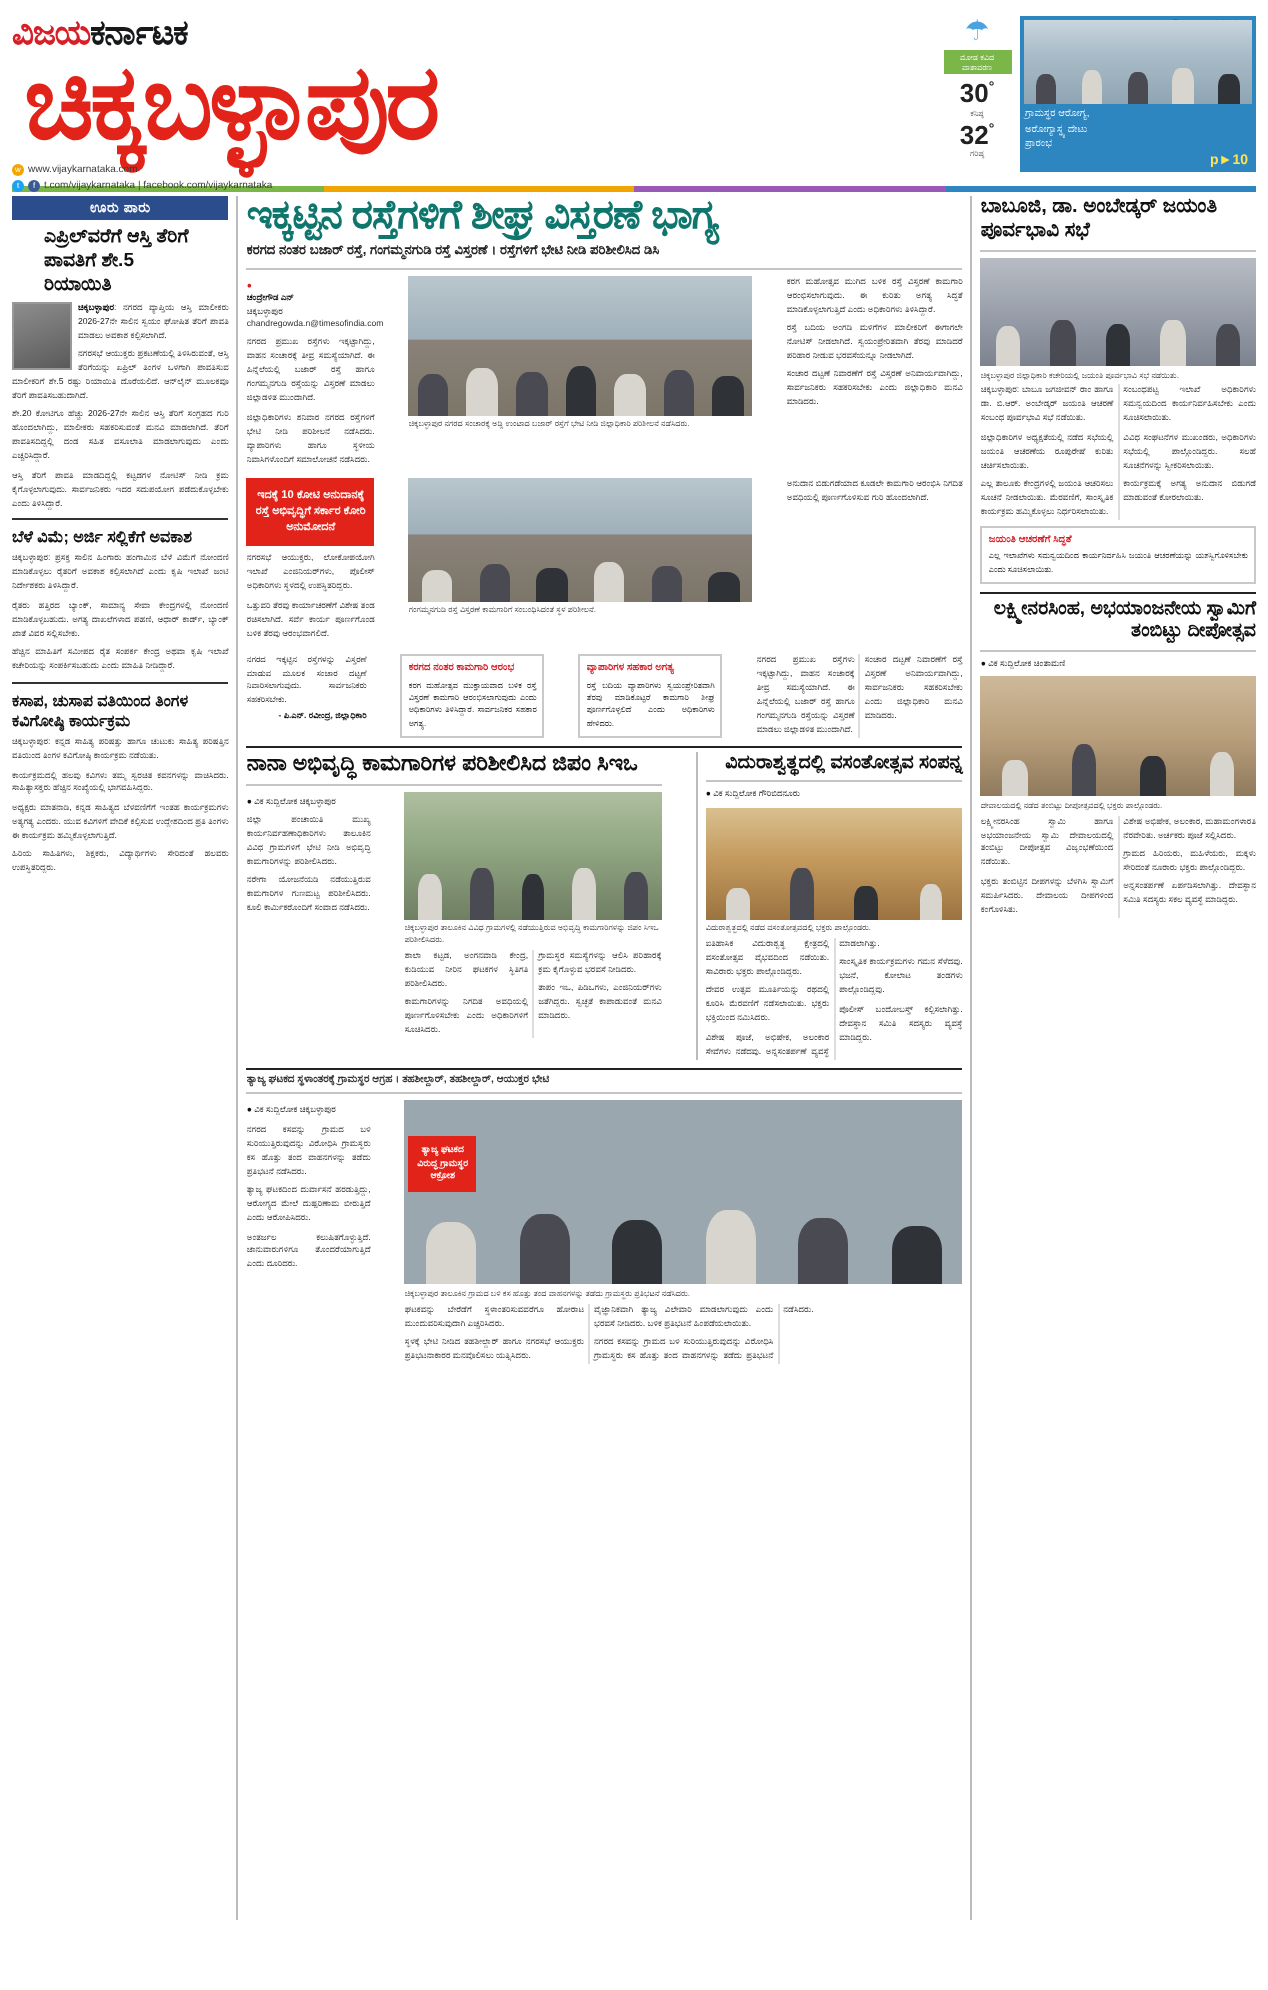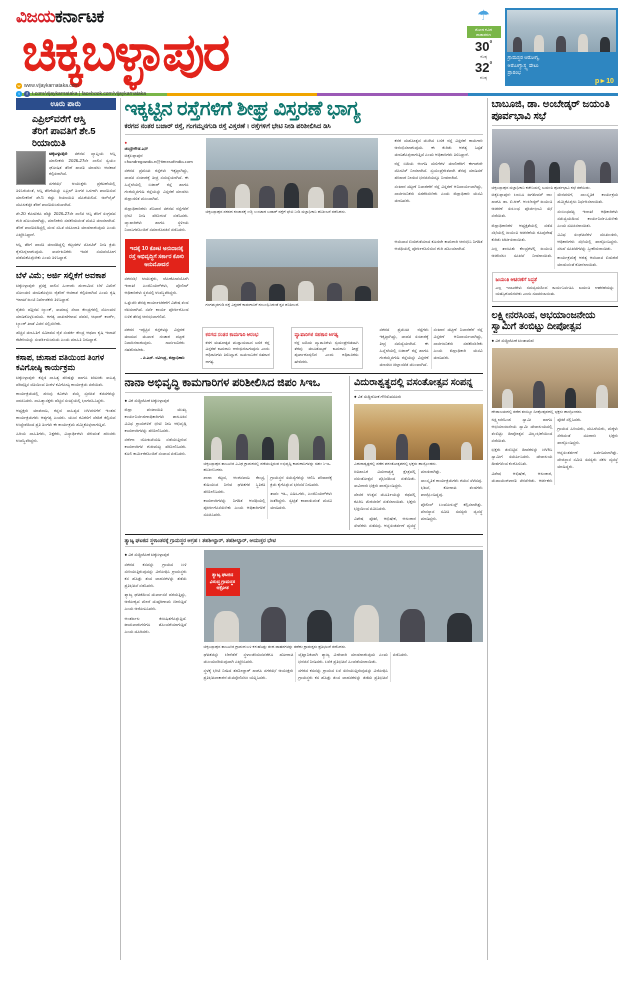--- a/index.html
+++ b/index.html
@@ -3,21 +3,21 @@
 <meta charset="utf-8">
 <style>
   * { box-sizing: border-box; margin: 0; padding: 0; }
   body {
     width: 634px; height: 995px;
     background: #ffffff;
     font-family: "Liberation Sans", sans-serif;
     color: #111;
     overflow: hidden;
   }
-  .page { width: 634px; height: 995px; padding: 4px 16px; position: relative; }
+  .page { width: 634px; height: 995px; padding: 4px 6px; position: relative; }
 
   
   .masthead { display: flex; align-items: flex-start; height: 86px; position: relative; }
   .mh-left { width: 470px; position: relative; }
   .vk-logo { font-size: 17px; font-weight: bold; letter-spacing: -0.5px; line-height: 1; padding-top: 4px; }
   .vk-logo .vk-red { color: #d61f26; }
   .vk-logo .vk-blk { color: #16181a; }
   .namma-row { display: flex; align-items: baseline; line-height: 1; margin-top: 1px; }
   .namma { font-size: 52px; font-weight: bold; color: #16181a; letter-spacing: -2px; }
   .chikka { font-size: 52px; font-weight: bold; color: #e2231a; letter-spacing: -2px; margin-left: 6px; }
@@ -64,21 +64,21 @@
   .lc-head { font-size: 9.5px; font-weight: bold; line-height: 1.25; margin: 3px 16px 2px; color: #111; }
   .lc-sub { font-size: 8px; font-weight: bold; line-height: 1.25; margin: 4px 0 2px; }
   .mugshot { width: 30px; height: 34px; float: left; margin: 0 3px 2px 0;
      background: linear-gradient(160deg,#8d8d8d,#5a5a5a); border: 0.5px solid #999; }
   .rule-thick { border-top: 1.2px solid #333; margin: 4px 0 3px; }
 
   
   .hl-main { font-size: 20px; font-weight: bold; line-height: 1.08; letter-spacing: -0.5px; color: #0f766e; }
   .hl-deck { font-size: 6.6px; font-weight: bold; line-height: 1.3; margin-top: 2.5px; color: #222; }
   .hl-sec { font-size: 11px; font-weight: bold; line-height: 1.15; color: #111; }
-  .hl-sec-sm { font-size: 9.5px; font-weight: bold; line-height: 1.2; color: #111; }
+  .hl-sec-sm { font-size: 9.5px; font-weight: bold; line-height: 1.2; color: #111; text-align: right; }
   .hl-deck-sm { font-size: 5.2px; font-weight: bold; line-height: 1.3; margin-top: 2px; color: #333; }
   .rc-head { font-size: 10px; font-weight: bold; line-height: 1.2; color: #111; }
 
   .byline { font-size: 4.3px; line-height: 1.5; margin: 2px 0 3px; }
   .byline .bull { color: #d61f26; }
   .byline .nm { font-weight: bold; display: block; }
   .byline .em { color: #333; }
 
   
   .photo { background: #9aa7ae; position: relative; overflow: hidden; }

